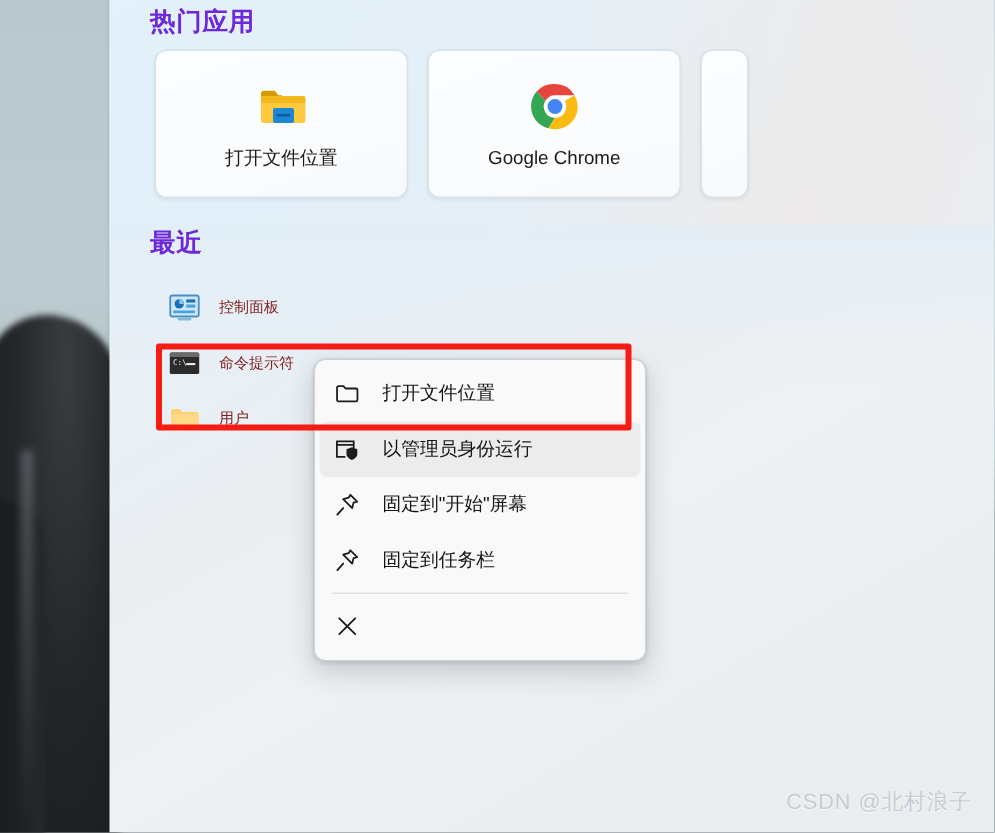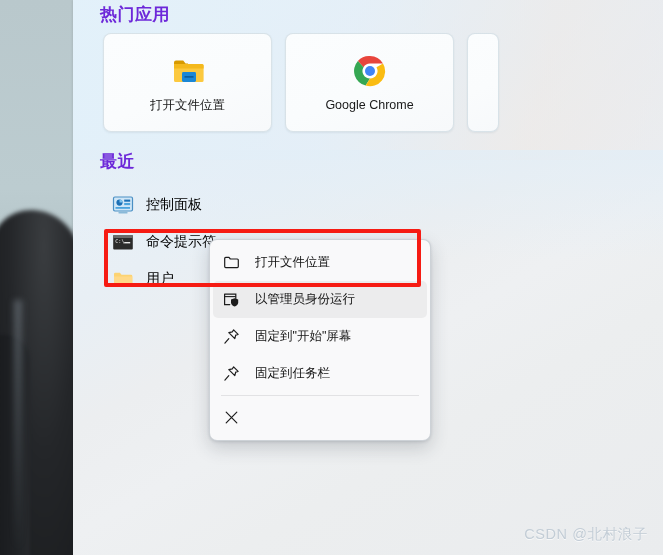--- a/index.html
+++ b/index.html
@@ -74,21 +74,21 @@
 
   
   .ico{width:36px;height:36px;display:block;}
 
   
   .recent{position:absolute;left:103px;top:186px;width:300px;}
   .recent-item{
     position:relative;display:flex;align-items:center;gap:12px;
     height:37px;padding-left:9px;border-radius:5px;
   }
-  .recent-label{font-size:14px;color:#000000;}
+  .recent-label{font-size:10px;color:#7f1d1d;}
   .ico-sm{width:22px;height:22px;display:block;flex:0 0 22px;}
 
   
   .red-box{
     position:absolute;left:104px;top:229px;width:317px;height:58px;
     border:4px solid #f61b13;border-radius:2px;box-sizing:border-box;
     pointer-events:none;z-index:40;
   }
 
   

